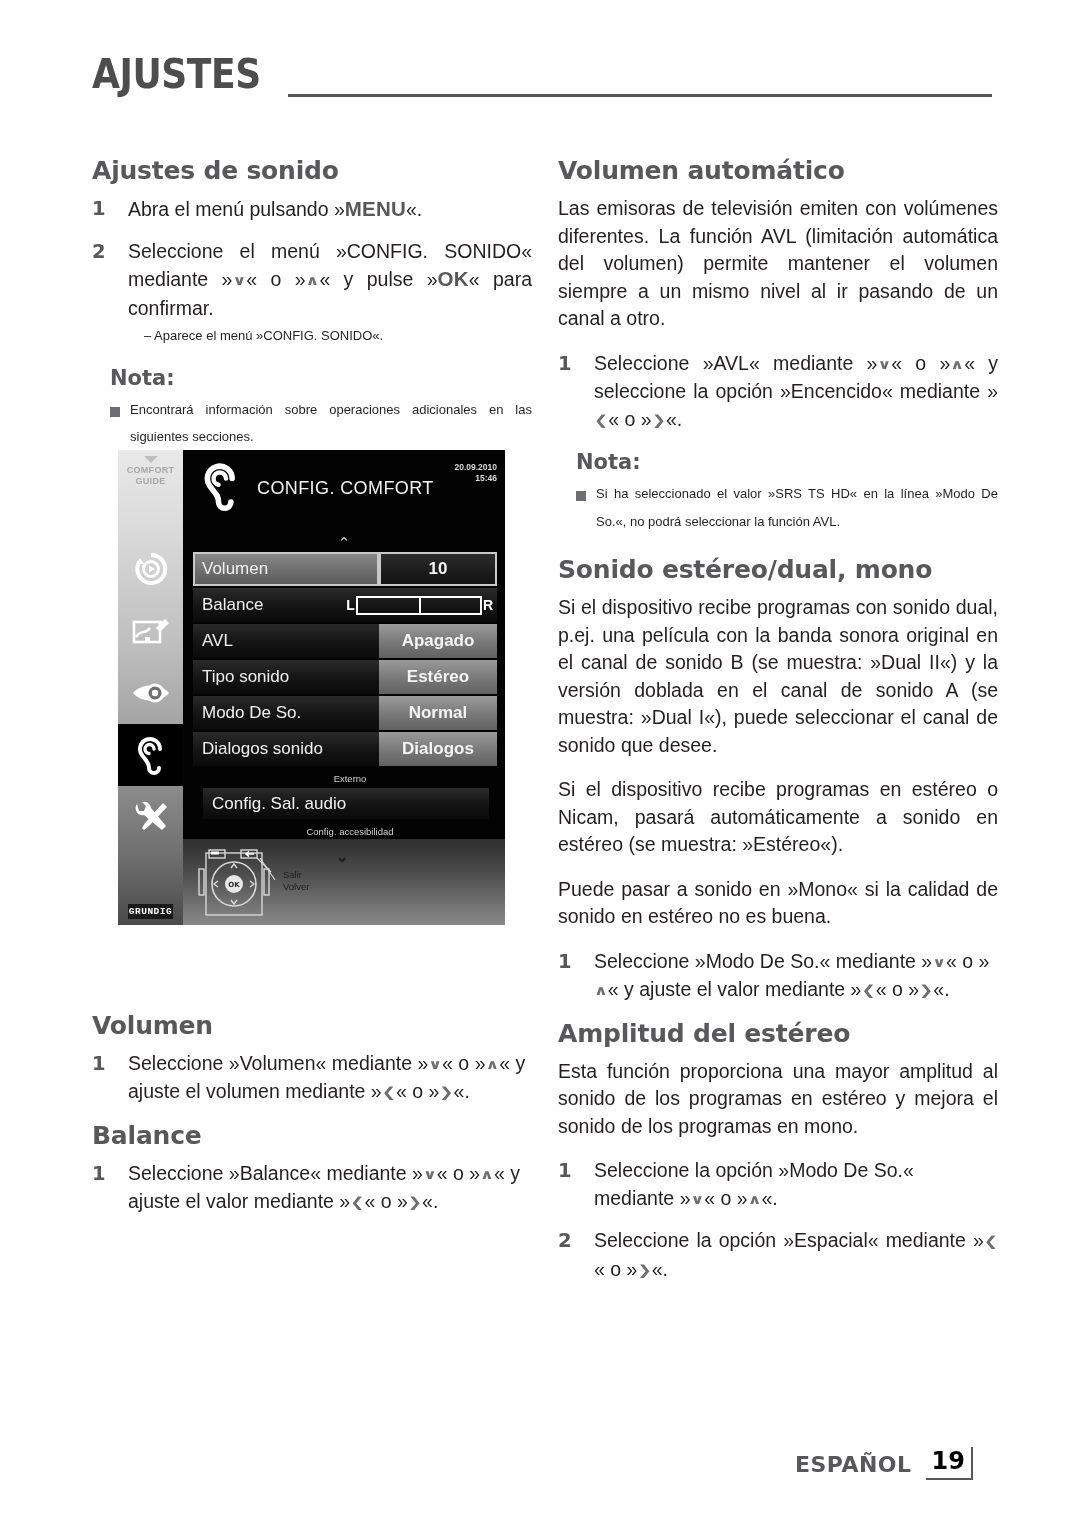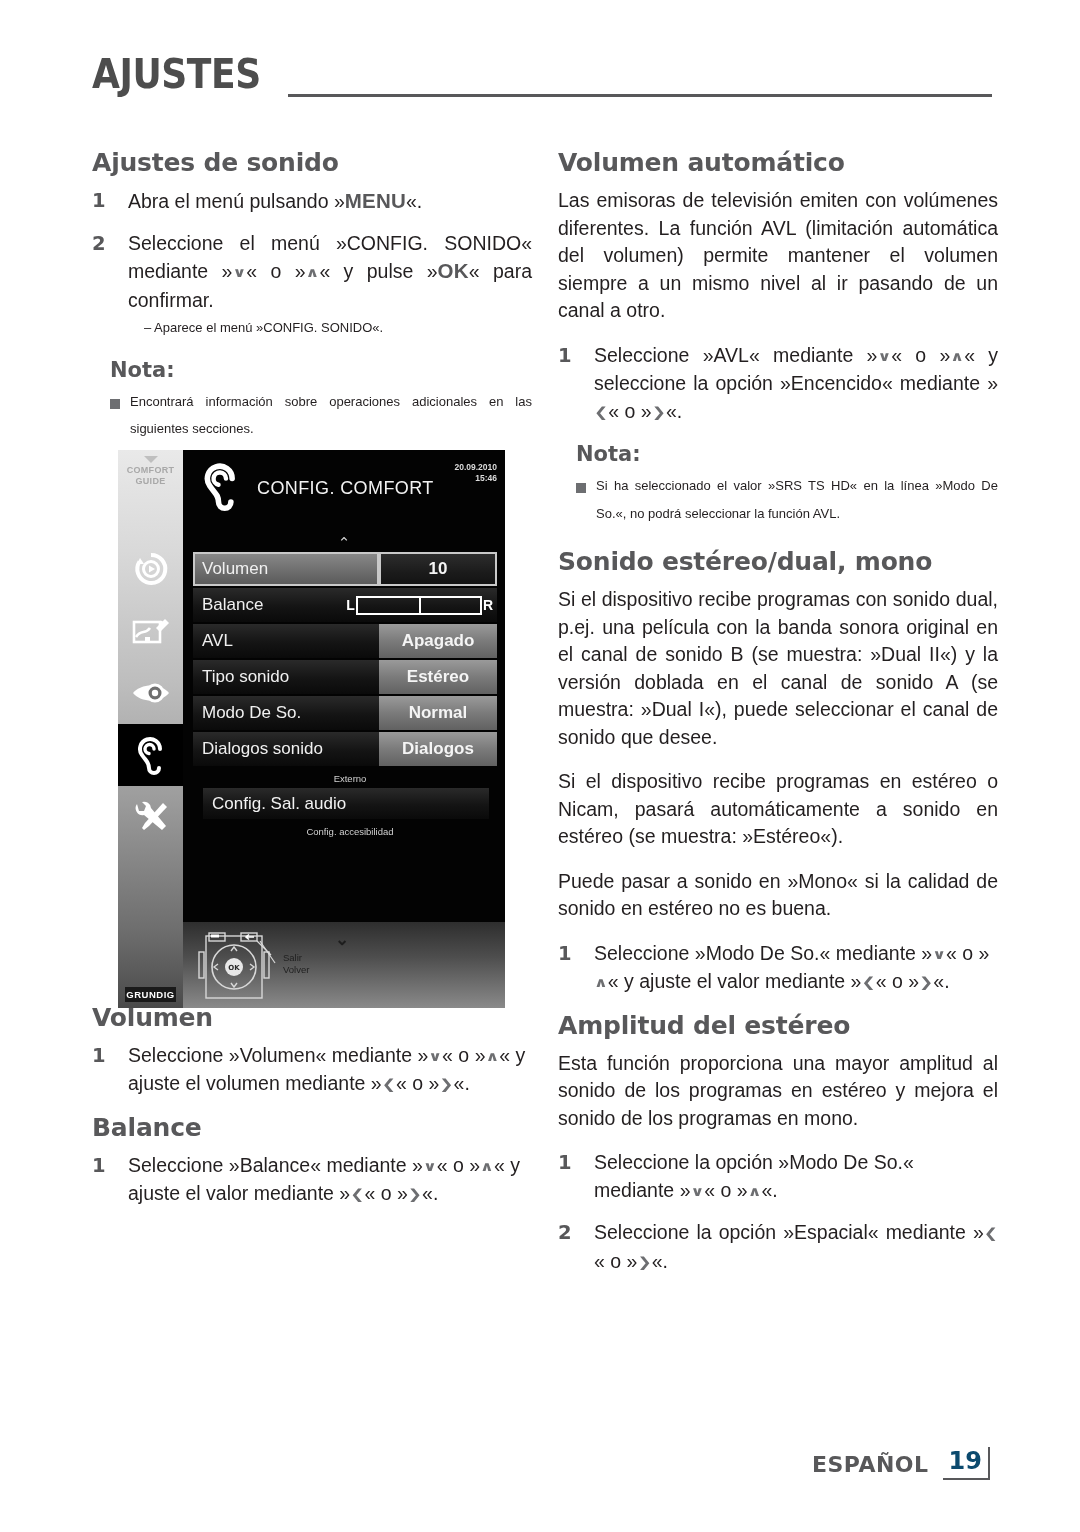--- a/index.html
+++ b/index.html
@@ -55,21 +55,21 @@
 
   h2.sec {
     font-family: "DejaVu Sans", sans-serif;
     font-weight: bold;
     font-size: 25px;
     color: #58585a;
     margin: 0 0 9px 0;
     letter-spacing: -0.2px;
     line-height: 30px;
   }
-  h2.sec.tight { margin-top: 8px; }
+  h2.sec.tight { margin-top: 16px; }
 
   p.body {
     font-size: 19.5px;
     line-height: 27.5px;
     margin: 0 0 17px 0;
     text-align: justify;
     color: #231f20;
   }
 
   
@@ -150,21 +150,21 @@
     display: inline-block;
     transform: scaleY(0.8);
   }
 
   
   .tvshot {
     position: absolute;
     left: 118px;
     top: 450px;
     width: 387px;
-    height: 558px;
+    height: 475px;
     background: #000;
     display: flex;
     font-family: "Liberation Sans", sans-serif;
   }
   .tv-rail {
     width: 65px;
     flex: 0 0 65px;
     background: linear-gradient(180deg,#e9e9e9 0%,#d9d9d9 18%,#bdbdbd 42%,#9d9d9d 62%,#6e6e6e 86%,#4a4a4a 100%);
     position: relative;
   }
@@ -202,21 +202,21 @@
   .rail-ic.active { background: #000; }
   .rail-brand {
     position: absolute;
     bottom: 6px; left: 0; right: 0;
     text-align: center;
   }
   .rail-brand span {
     display: inline-block;
     background: #1a1a1a;
     color: #fff;
-    font-family: Liberation Sans, sans-serif;
+    font-family: Liberation Mono, monospace;
     font-weight: bold;
     font-size: 9.5px;
     letter-spacing: 0.5px;
     padding: 2px 1px;
   }
 
   .tv-main {
     flex: 1 1 auto;
     position: relative;
     background: #030303;
@@ -360,39 +360,39 @@
     position: absolute;
     left: 100px; top: 30px;
     color: #1f1f1f;
     font-size: 9.5px;
     line-height: 12px;
   }
 
   
   .footer {
     position: absolute;
-    right: 90px;
+    right: 107px;
     bottom: 52px;
     display: flex;
     align-items: flex-end;
   }
   .footer .lang {
     font-family: "DejaVu Sans", sans-serif;
     font-weight: bold;
     font-size: 22px;
     color: #58585a;
     letter-spacing: 0.5px;
     margin-right: 14px;
     padding-bottom: 3px;
   }
   .footer .pagebox {
     font-family: "DejaVu Sans", sans-serif;
     font-weight: bold;
     font-size: 24px;
-    color: #0c4a6e;
+    color: #000000;
     padding: 0 6px 3px 6px;
     border-right: 2px solid #58585a;
     border-bottom: 2px solid #58585a;
   }
 </style>
 </head>
 <body>
 
 <div class="page-head">
   <div class="chapter">AJUSTES</div>

